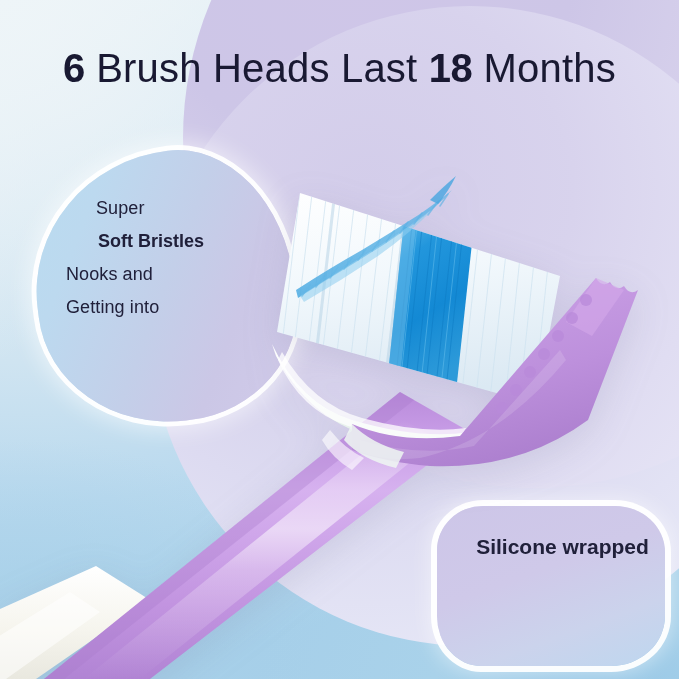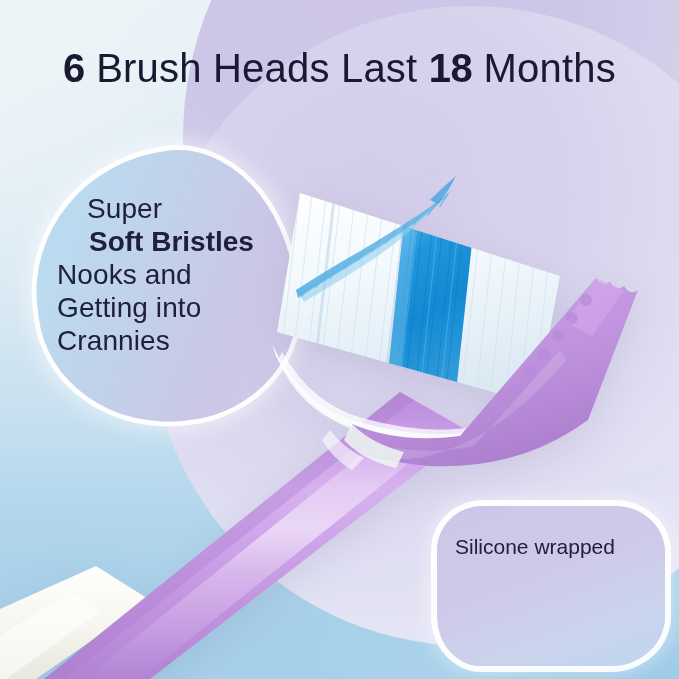--- a/index.html
+++ b/index.html
@@ -50,24 +50,24 @@
     left:36px;top:152px;
     width:258px;height:270px;
     border-radius:62% 46% 50% 56% / 56% 58% 44% 48%;
     transform:rotate(-7deg);
     background:
       linear-gradient(118deg,#b9dcf0 0%, #bcd9ef 22%, #c3cfe9 50%, #cbc7e6 72%, #d2cbea 100%);
     box-shadow:0 0 0 5px rgba(255,255,255,.92), 0 0 22px 9px rgba(255,255,255,.52);
   }
   .blob-left-txt{
     position:absolute;
-    left:57px;top:192px;
+    left:66px;top:192px;
     width:220px;
     color:#20203a;
-    font-size:28px;
+    font-size:18px;
     line-height:33px;
     font-weight:300;
     letter-spacing:.1px;
     z-index:7;
   }
   .blob-left-txt .l1{padding-left:30px;}
   .blob-left-txt .strong{font-weight:700;letter-spacing:0;margin-left:32px;}
 
   
   .blob-right{
@@ -81,21 +81,21 @@
   .blob-right-txt{
     position:absolute;
     left:455px;top:531px;
     width:215px;
     color:#20203a;
     font-size:21px;
     line-height:31px;
     font-weight:300;
     z-index:7;
   }
-  .blob-right-txt .strong{font-weight:400;}
+  .blob-right-txt .strong{font-weight:700;text-align:center;}
 
   
   .headline{
     position:absolute;
     left:0;top:44px;width:679px;
     text-align:center;
     color:#191932;
     font-size:40px;
     line-height:48px;
     font-weight:300;
@@ -124,21 +124,20 @@
 
   <div class="circle-big"></div>
   <div class="circle-big-lower"></div>
 
   <div class="blob-left"></div>
   <div class="blob-left-txt">
     <div class="l1">Super</div>
     <div class="strong">Soft Bristles</div>
     <div>Nooks and</div>
     <div>Getting into</div>
-    <div>Crannies</div>
   </div>
 
   <svg class="brush" viewBox="0 0 679 679">
     <defs>
       <linearGradient id="handleGrad" x1="0" y1="0" x2="0" y2="1">
         <stop offset="0%" stop-color="#b98ada"></stop>
         <stop offset="14%" stop-color="#c79ce6"></stop>
         <stop offset="34%" stop-color="#d6b1ef"></stop>
         <stop offset="50%" stop-color="#cfa6ea"></stop>
         <stop offset="74%" stop-color="#c294e0"></stop>

